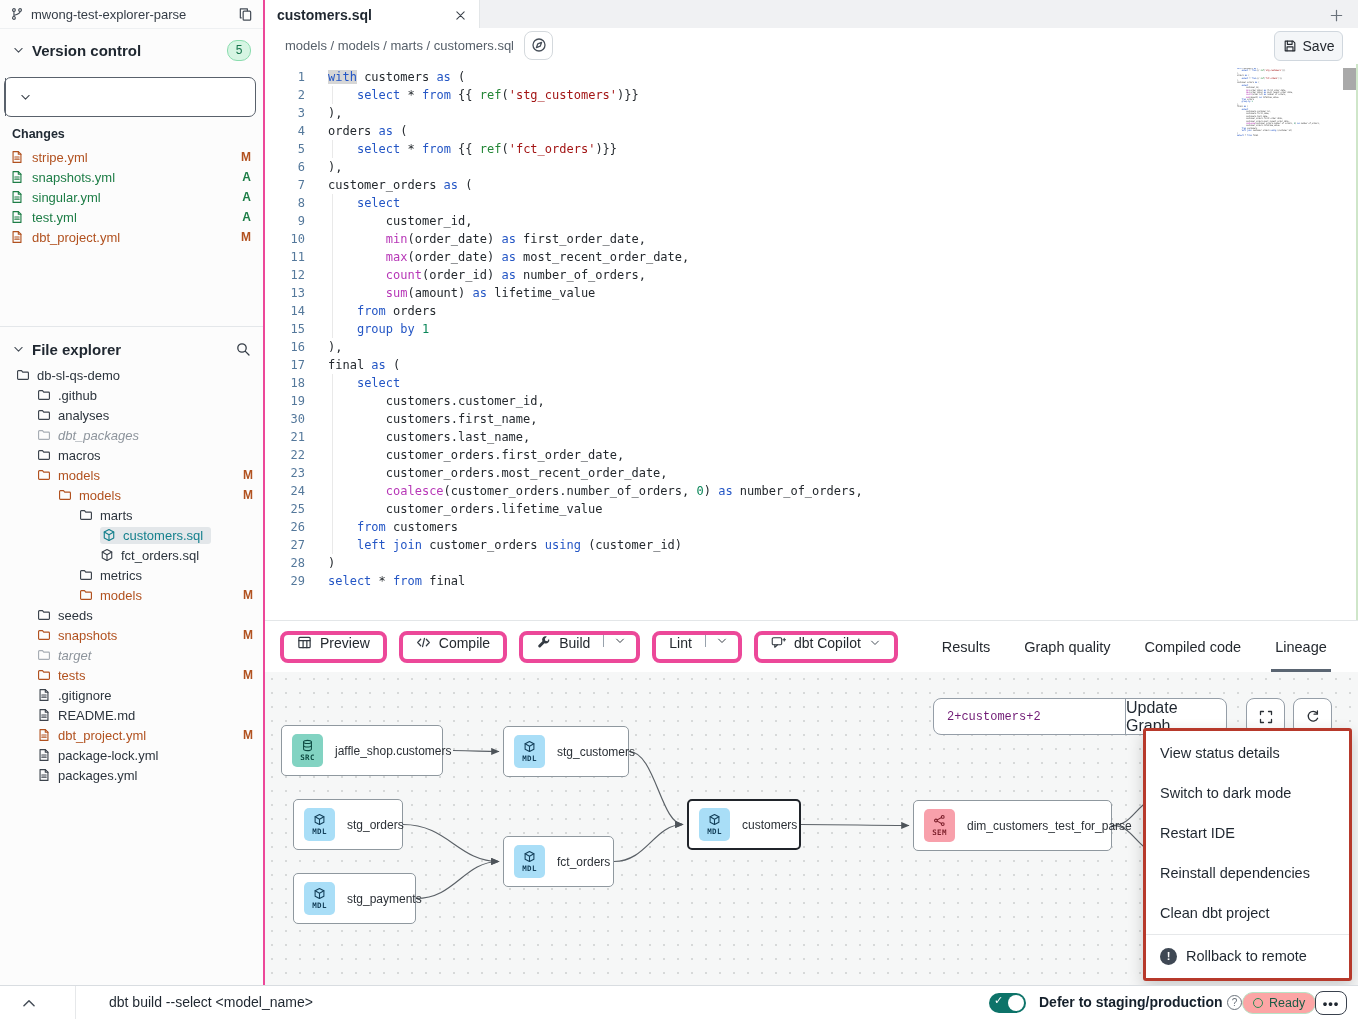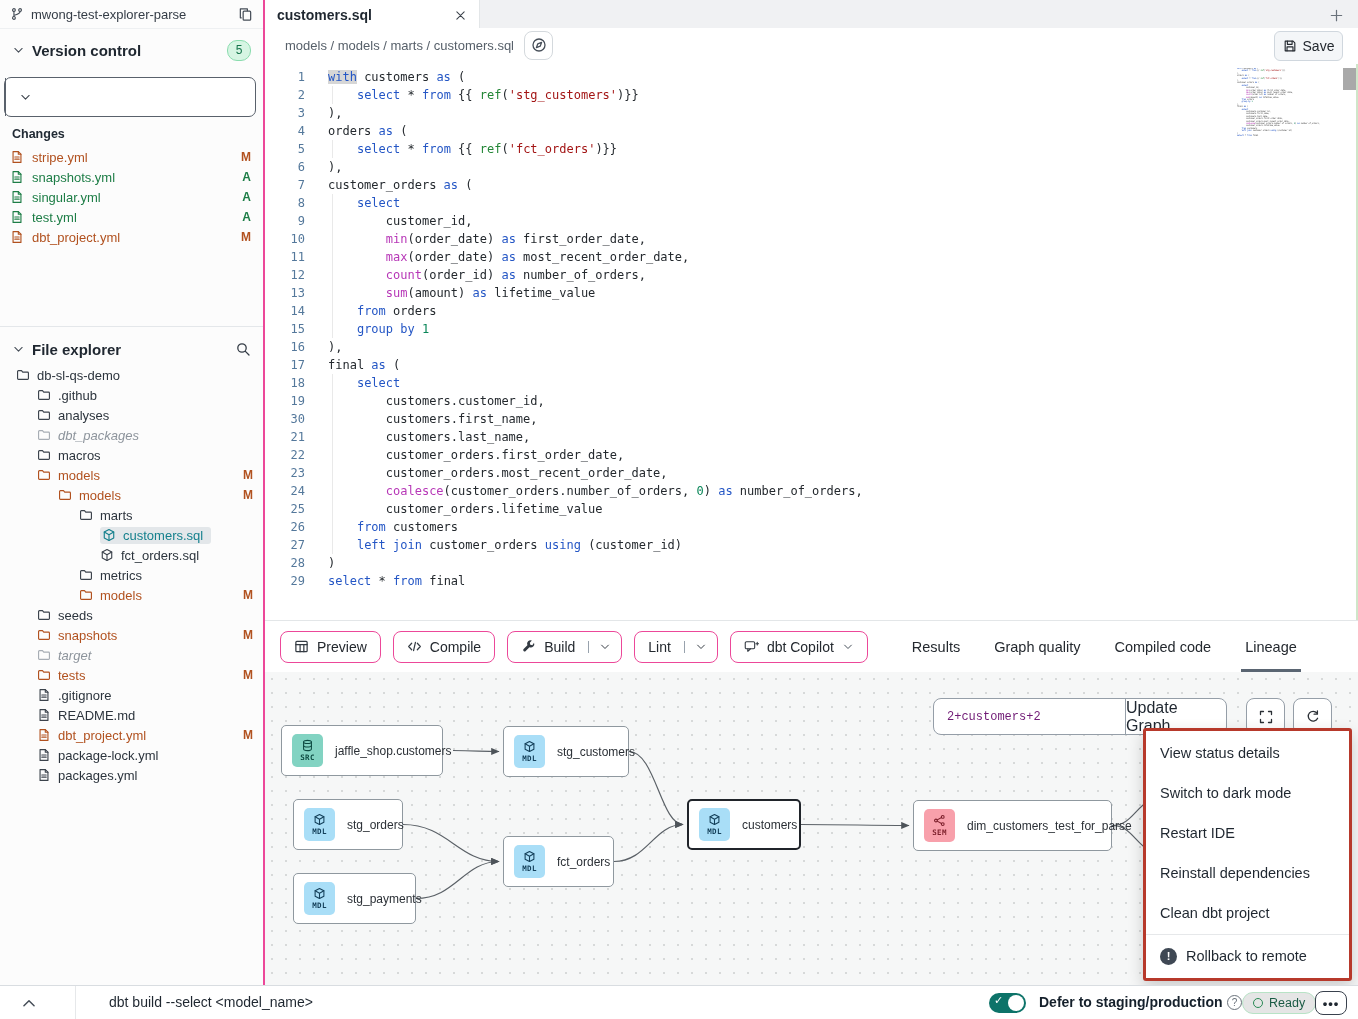--- a/index.html
+++ b/index.html
@@ -78,21 +78,21 @@
   #minimap{position:absolute;left:972px;top:4px;width:103px;max-height:90px;overflow:hidden}
   #minimap .ml{height:2.4px;line-height:2.4px;white-space:pre;font-family:"DejaVu Sans Mono",monospace;
                font-size:2.2px;letter-spacing:-0.2px;color:#555}
   .vthumb{position:absolute;left:1078px;top:4px;width:13px;height:22px;background:#a9a9a9}
   .green-edge{position:absolute;left:1091px;top:0;width:2px;height:556px;background:#cfe6c9}
 
   
   .btnrow{position:absolute;left:0;top:620px;right:0;height:52px;background:#fff;border-top:1px solid #e3e6e8;
           display:flex;align-items:center;box-sizing:border-box}
   #tb-buttons{display:flex;gap:12px;margin-left:15px}
-  .tbtn{display:flex;align-items:center;border:1px solid #ec4899;border-radius:8px;background:#fff;
+  .tbtn{display:flex;align-items:flex-start;border:4px solid #ec4899;border-radius:8px;background:#fff;
         height:32px;box-sizing:border-box;cursor:pointer}
   .tbtn .seg{display:flex;align-items:center;gap:8px;padding:0 13px;font-size:14px;color:#24292f}
   .tbtn .seg.car{border-left:1px solid #98a2ad;padding:0 10px;color:#454d57}
   .tbtn .ic{width:15px;height:15px;color:#333a42}
   #tb-tabs{display:flex;gap:34px;margin-left:44px;height:100%}
   .rtab{display:flex;align-items:center;font-size:14.5px;color:#24292f;cursor:pointer;position:relative}
   .rtab.active::after{content:'';position:absolute;left:-4px;right:-4px;bottom:0;height:3px;background:#5a6572}
 
   
   #canvas{position:absolute;left:0;top:672px;right:0;height:313px;background:#f6f7f7;
@@ -130,21 +130,21 @@
              border-top:1px solid #d9dde1;box-sizing:border-box}
   .sb-caret{position:absolute;left:20px;top:8px;width:18px;height:18px;color:#454d57;cursor:pointer}
   .sb-vdiv{position:absolute;left:75px;top:0;bottom:0;border-left:1px solid #e6e8ea}
   .sb-cmd{position:absolute;left:109px;top:8px;font-size:14px;color:#1f2730}
   .toggle{position:absolute;left:989px;top:7px;width:37px;height:20px;background:#0d7369;border-radius:10px;cursor:pointer}
   .toggle .knob{position:absolute;right:2px;top:2px;width:16px;height:16px;background:#fff;border-radius:50%}
   .toggle .chk{position:absolute;left:5px;top:1px;color:#fff;font-size:11px}
   .defer-lbl{position:absolute;left:1039px;top:8px;font-size:14px;font-weight:bold;color:#15202b}
   .q-ic{position:absolute;left:1227px;top:9px;width:15px;height:15px;border:1.2px solid #6a727b;border-radius:50%;
         color:#6a727b;font-size:10px;display:flex;align-items:center;justify-content:center;box-sizing:border-box}
-  .ready-pill{position:absolute;left:1242px;top:6px;height:22px;background:#e5e5e5;border:1px solid #b8e3c6;
+  .ready-pill{position:absolute;left:1242px;top:6px;height:22px;background:#fca5a5;border:1px solid #b8e3c6;
               border-radius:11px;display:flex;align-items:center;gap:6px;padding:0 10px;box-sizing:border-box;cursor:pointer}
   .ready-pill .ring{width:10px;height:10px;border:1.6px solid #2a8a55;border-radius:50%;box-sizing:border-box}
   .ready-pill .rt{font-size:12.5px;color:#1b5b45}
   .more-btn{position:absolute;left:1315px;top:5px;width:32px;height:24px;border:1.6px solid #39414d;border-radius:8px;
             display:flex;align-items:center;justify-content:center;font-weight:bold;color:#1f2730;
             font-size:13px;letter-spacing:1px;cursor:pointer;box-sizing:border-box}
 </style>
 </head>
 <body>
 

